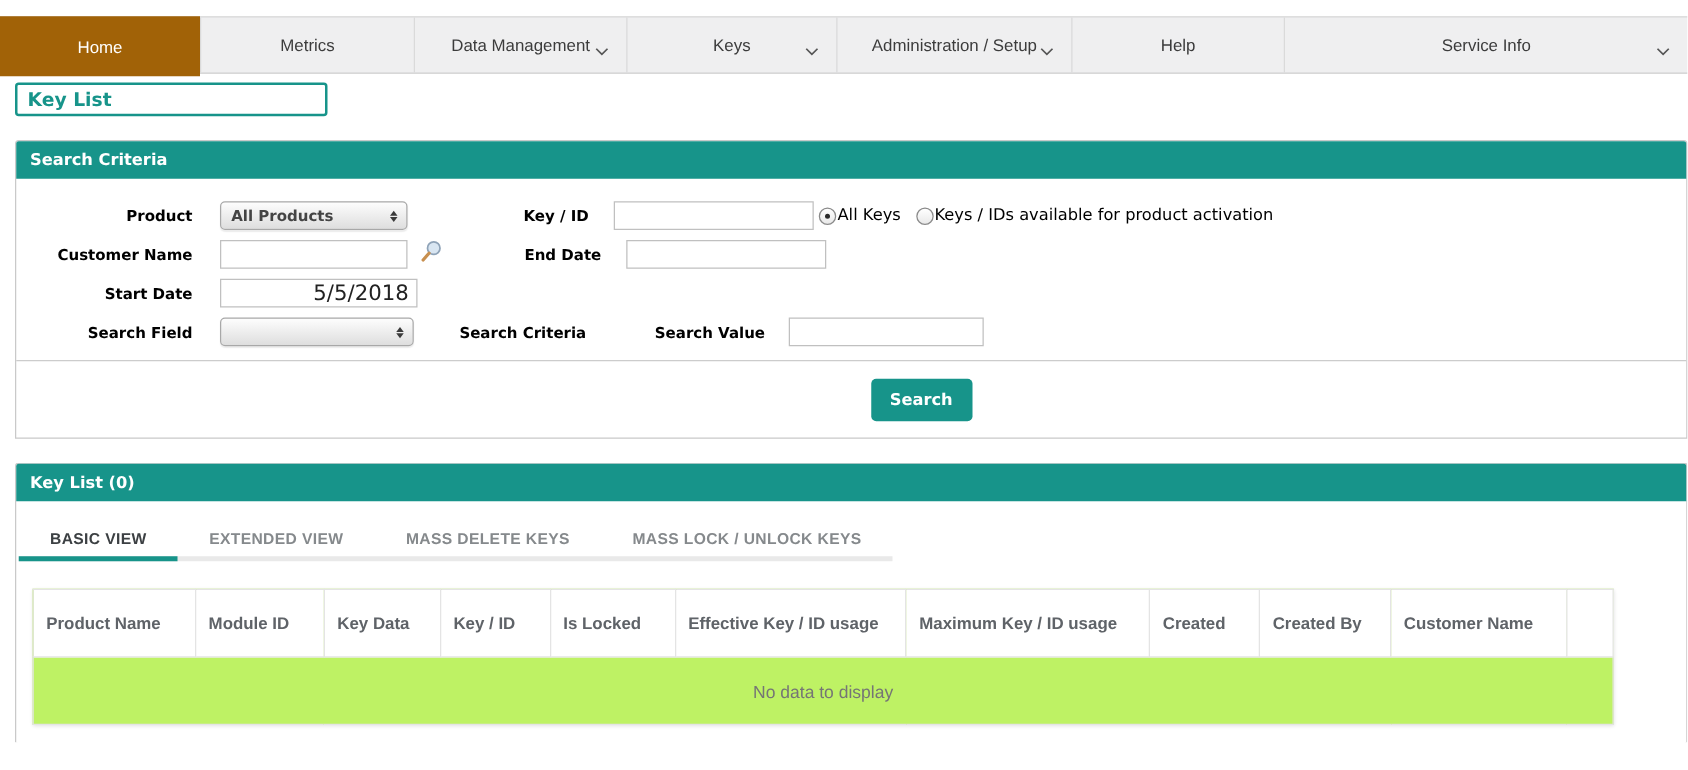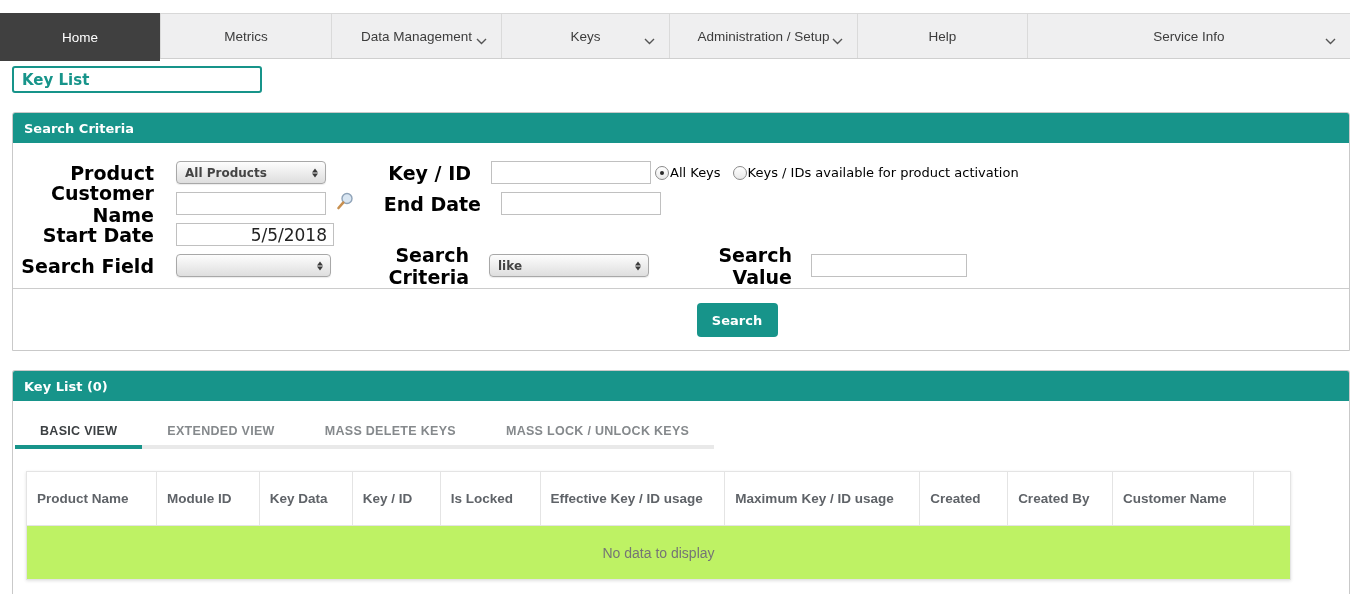--- a/index.html
+++ b/index.html
@@ -7,21 +7,21 @@
               font-family:"Liberation Sans", sans-serif; }
 
   
   .top-strip { height:13px; background:#fff; }
   .navbar { display:flex; height:46px; background:#efeff0;
             border-top:1px solid #d8d8d8; border-bottom:1px solid #cfcfcf; }
   .nav-tab { position:relative; display:flex; align-items:center; justify-content:center;
              font-size:13.5px; color:#3c3c3c; cursor:pointer; }
   .nav-tab + .nav-tab { border-left:1px solid #dadada; }
   .nav-tab .chev { position:absolute; right:14px; top:50%; margin-top:-3px; }
-  .nav-tab.active { background:#404040; color:#fff; border-left:none; margin:-1px 0; height:48px; }
+  .nav-tab.active { background:#a16207; color:#fff; border-left:none; margin:-1px 0; height:48px; }
   .t-home{width:160px;} .t-metrics{width:171px;} .t-reports{width:169px;}
   .t-dm{width:170px;} .t-keys{width:168px;} .t-admin{width:188px;}
   .t-help{width:170px;} .t-service{flex:1;}
 
   
   .page-title-box { margin:7px 0 0 12px; width:250px; height:27px;
                     border:2px solid #17948A; border-radius:3px;
                     display:flex; align-items:center; padding-left:8px;
                     color:#17948A; font-family:"DejaVu Sans", sans-serif;
                     font-weight:bold; font-size:15px; }
@@ -31,21 +31,21 @@
            border-radius:3px 3px 0 0; background:#fff; }
   .panel-header { height:30px; background:#17948A; border-radius:2px 2px 0 0;
                   display:flex; align-items:center; padding-left:11px;
                   color:#fff; font-family:"DejaVu Sans", sans-serif;
                   font-weight:bold; font-size:13px; }
 
   
   .form-area { padding:18px 0 11px 0; font-family:"DejaVu Sans", sans-serif; }
   .frow { display:flex; align-items:center; height:23px; margin-bottom:8px; }
   .frow:last-child { margin-bottom:0; }
-  .lbl { font-weight:bold; font-size:19px; color:#000; text-align:right; }
+  .lbl { font-weight:bold; font-size:12px; color:#000; text-align:right; }
   .lbl1 { width:141px; }
   .lbl2 { width:125px; margin-left:20px; }
   .lbl3 { width:100px; margin-left:43px; }
   .txt { height:23px; border:1px solid #c0c0c0; background:#fff; font-size:17px;
          padding:0 6px; font-family:"DejaVu Sans", sans-serif; color:#222; outline:none; }
   .w150 { width:150px; margin-left:22px; }
   .w158 { width:158px; margin-left:22px; }
   .w160 { width:160px; margin-left:20px; }
   .w156 { width:156px; margin-left:19px; }
   .sel { position:relative; height:23px; border:1px solid #a8a8a8; border-radius:4px;
@@ -186,27 +186,20 @@
     <div class="frow">
       <span class="lbl lbl1">Search Field</span>
       <div class="sel w150" style="width:155px">
         <span></span>
         <span class="stepper">
             <i class="up"></i>
             <i class="dn"></i>
           </span>
       </div>
       <span class="lbl lbl2" style="margin-left:13px">Search Criteria</span>
-      <div class="sel w160">
-        <span>like</span>
-        <span class="stepper">
-            <i class="up"></i>
-            <i class="dn"></i>
-          </span>
-      </div>
       <span class="lbl lbl3">Search Value</span>
       <input class="txt w156" value="" style="">
     </div>
   </div>
 
   <div class="btn-row">
     <button class="search-btn">Search</button>
   </div>
 </div>
 

